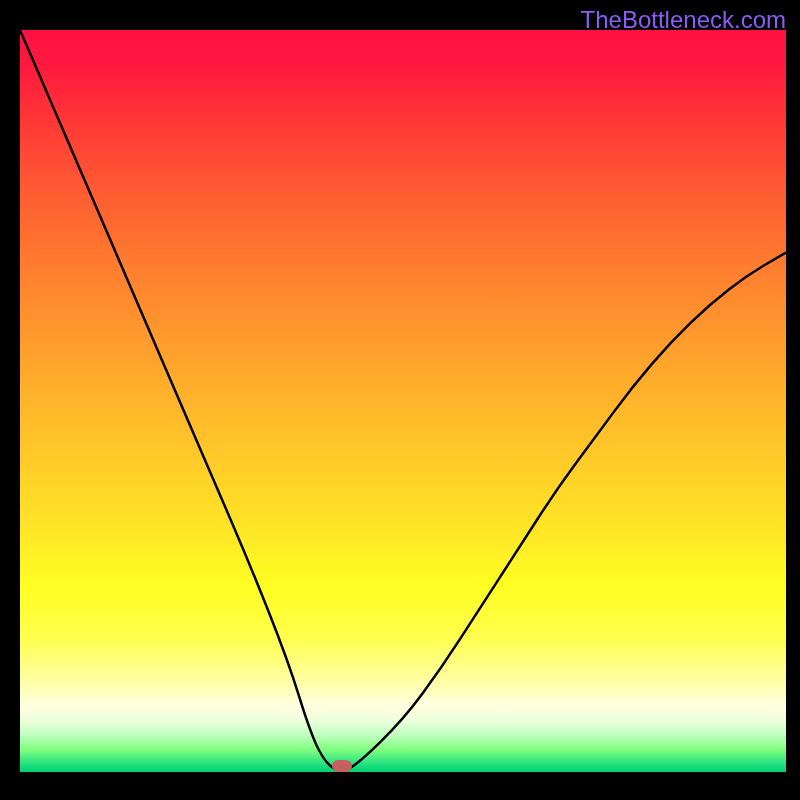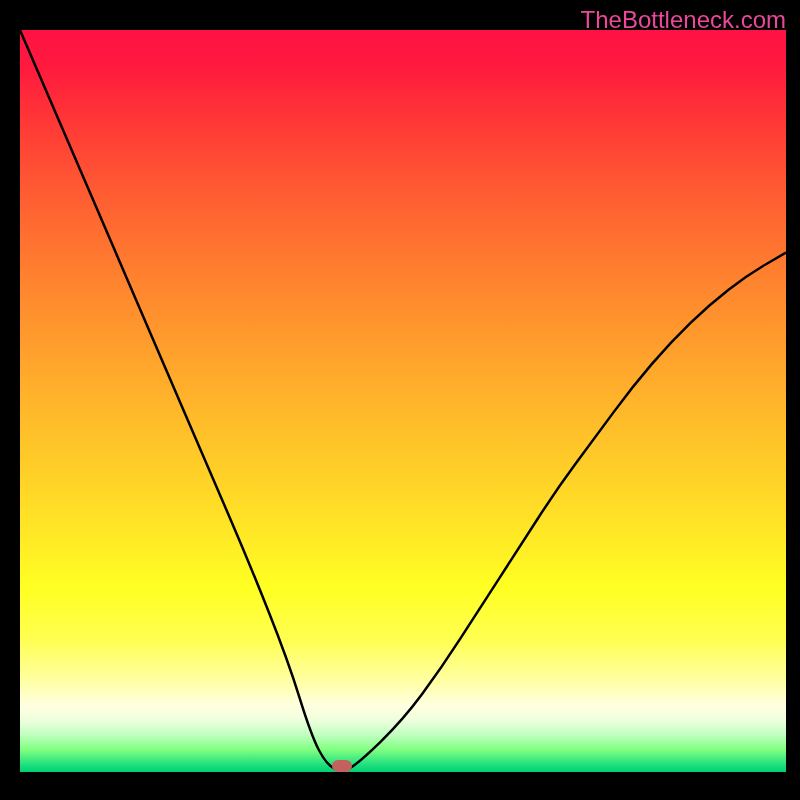--- a/index.html
+++ b/index.html
@@ -8,21 +8,21 @@
     width: 800px;
     height: 800px;
     background: black;
     position: relative;
     overflow: hidden;
   }
   .watermark {
     position: absolute;
     top: 6px;
     right: 14px;
-    color: #ec4899;
+    color: #8b5cf6;
     font-family: Arial, sans-serif;
     font-size: 24px;
     z-index: 10;
   }
   .plot-area {
     position: absolute;
     left: 20px;
     top: 30px;
     width: 766px;
     height: 742px;

